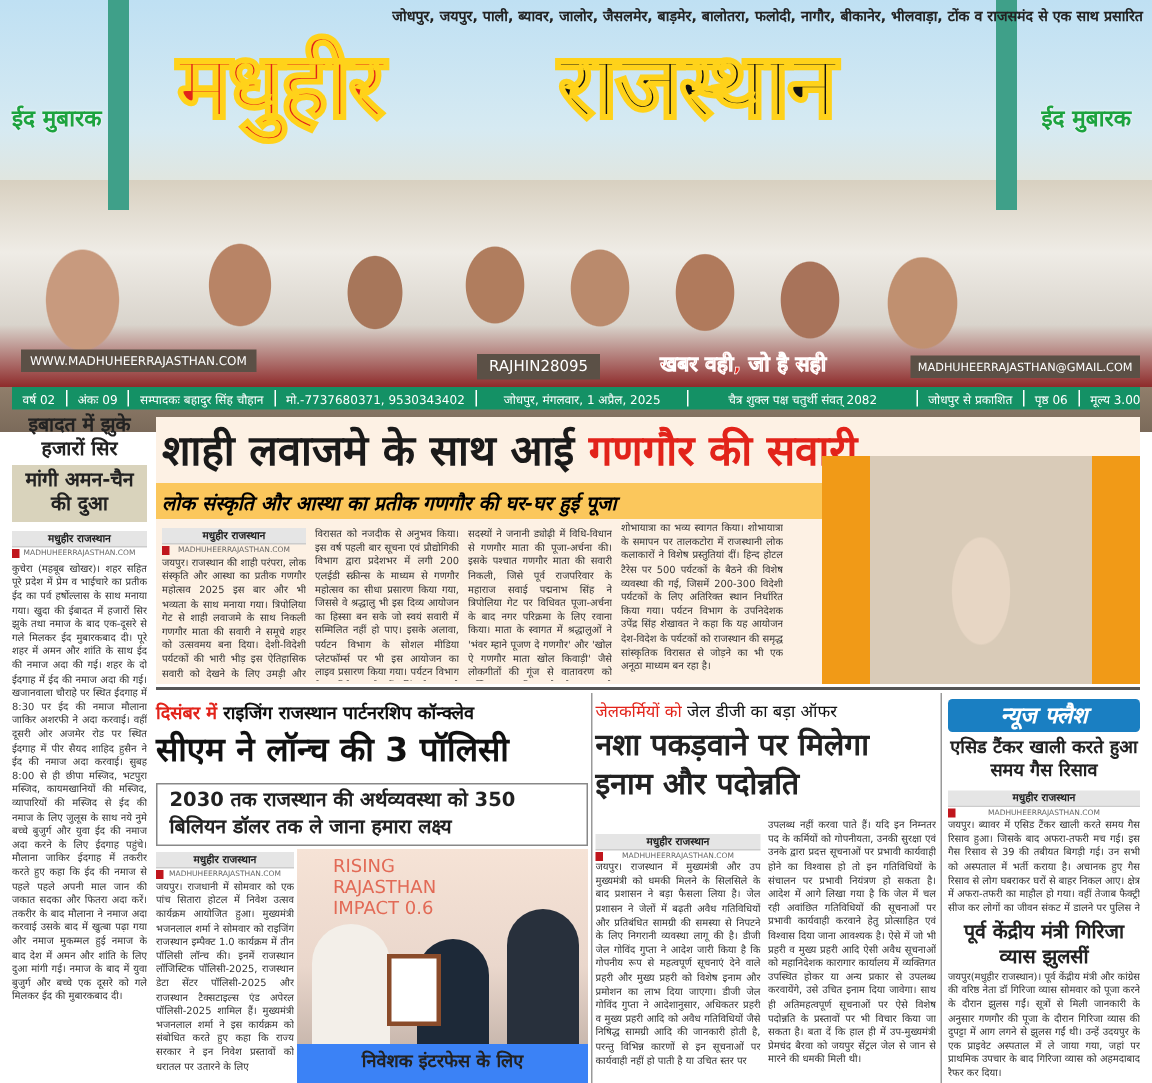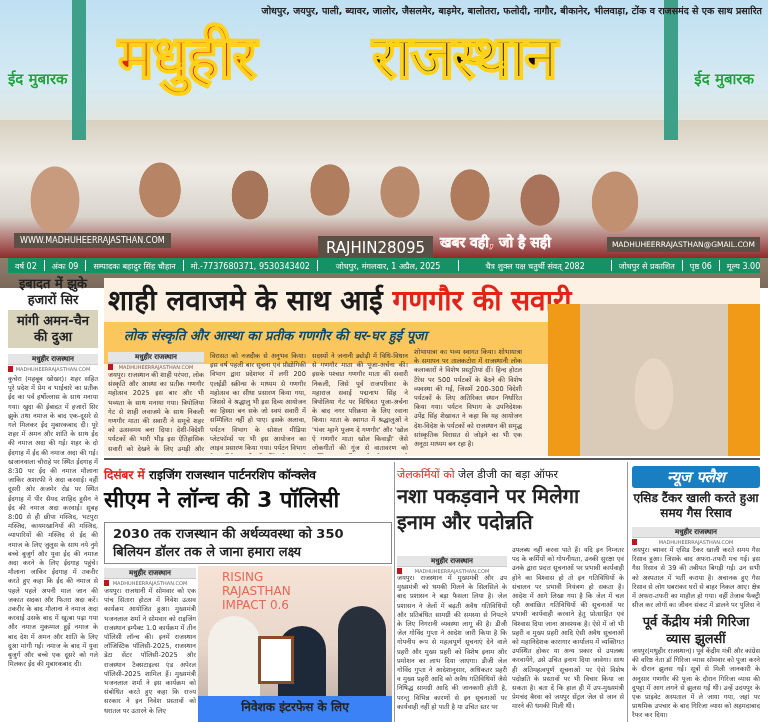--- a/index.html
+++ b/index.html
@@ -14,39 +14,39 @@
  radial-gradient(ellipse 32px 42px at 470px 75px,#b07a5c 60%,transparent 62%),
  radial-gradient(ellipse 32px 42px at 540px 80px,#a8735a 60%,transparent 62%),
  radial-gradient(ellipse 38px 50px at 615px 82px,#c09070 60%,transparent 62%),
  linear-gradient(180deg,#d8d0c0 0%,#efece6 35%,#d9d4cc 70%,#8e2b2b 100%);}
 .tower{position:absolute;width:14px;background:#3fa089;}
 .taglines{position:absolute;top:4px;right:6px;font-size:9.5px;font-weight:bold;color:#222;}
 .eid{position:absolute;top:68px;font-size:15px;font-weight:bold;color:#1da33f;text-shadow:0 0 2px #fff;}
 .title-left{position:absolute;left:118px;top:14px;font-size:60px;font-weight:bold;color:#e2231a;-webkit-text-stroke:2px #ffd21a;letter-spacing:-2px;font-family:"DejaVu Sans",sans-serif;}
 .title-right{position:absolute;left:372px;top:14px;font-size:60px;font-weight:bold;color:#111;-webkit-text-stroke:2px #ffd21a;letter-spacing:-2px;font-family:"DejaVu Sans",sans-serif;}
 .badge-web{position:absolute;left:14px;top:233px;background:#5b5046;color:#fff;font-size:8px;padding:3px 6px;}
-.badge-reg{position:absolute;left:318px;top:236px;background:#5b5046;color:#fff;font-size:15px;padding:3px 8px;}
+.badge-reg{position:absolute;left:318px;top:236px;background:#5b5046;color:#fff;font-size:10px;padding:3px 8px;}
 .slogan{position:absolute;left:440px;top:232px;font-size:14px;font-weight:bold;color:#e2231a;-webkit-text-stroke:0.5px #fff;}
 .badge-mail{position:absolute;right:8px;top:237px;background:#5b5046;color:#fff;font-size:7.5px;padding:3px 5px;}
 .infobar{position:absolute;left:8px;top:258px;width:752px;height:15px;background:#149165;color:#fff;font-size:8px;display:flex;align-items:center;}
 .infobar span{padding:0 7px;border-right:1px solid #fff;white-space:nowrap;}
 .infobar span:last-child{border-right:none;}
 .leftcol{position:absolute;left:8px;top:276px;width:90px;}
 .lh1{font-size:22px;font-weight:bold;color:#1aa34a;text-align:center;line-height:26px;}
 .lh2{font-size:13px;font-weight:bold;color:#222;text-align:center;line-height:16px;}
 .lh3{background:#d9d3bc;font-size:13px;font-weight:bold;text-align:center;line-height:16px;padding:3px 0;margin-top:2px;}
 .byline{margin-top:6px;}
 .byline .bn{font-size:7px;font-weight:bold;text-align:center;background:#e5e5e5;line-height:10px;}
 .byline .bw{font-size:5px;color:#666;text-align:center;line-height:8px;border-top:1px solid #ccc;position:relative;}
 .byline .bw::before{content:"";position:absolute;left:0;top:1px;width:5px;height:6px;background:#c0161d;}
 .body-text{font-size:6.6px;line-height:9.2px;color:#333;text-align:justify;}
 .main-top{position:absolute;left:104px;top:278px;width:656px;height:178px;background:#fdf1e4;}
 .hl-main{position:absolute;left:4px;top:2px;font-size:28px;font-weight:bold;color:#1a1a1a;white-space:nowrap;}
 .hl-main .red{color:#e2231a;}
-.sub-band{position:absolute;left:0;top:44px;width:446px;height:42px;background:#fbc75c;font-size:13px;font-weight:bold;font-style:italic;color:#0c4a6e;padding:4px 20px;}
+.sub-band{position:absolute;left:0;top:44px;width:446px;height:24px;background:#fbc75c;font-size:13px;font-weight:bold;font-style:italic;color:#000000;padding:4px 4px;}
 .cols{position:absolute;left:4px;top:74px;display:flex;gap:6px;}
 .cols .c{width:96px;}
 .photo-gangaur{position:absolute;left:444px;top:26px;width:212px;height:152px;background:
  radial-gradient(ellipse 38px 70px at 106px 90px,#e7d6c4 50%,transparent 52%),
  linear-gradient(90deg,#f19a17 0 15%,#d9cbb8 15% 85%,#f19a17 85% 100%);}
 .rule{position:absolute;height:2px;background:#555;}
 .sec2-kicker{position:absolute;left:104px;top:466px;font-size:12px;font-weight:bold;color:#111;white-space:nowrap;}
 .sec2-kicker .red{color:#e2231a;}
 .sec2-hl{position:absolute;left:104px;top:483px;font-size:22px;font-weight:bold;color:#111;}
 .sec2-box{position:absolute;left:104px;top:522px;width:288px;height:42px;border:1px solid #888;font-size:13px;font-weight:bold;line-height:18px;padding:2px 8px;}

